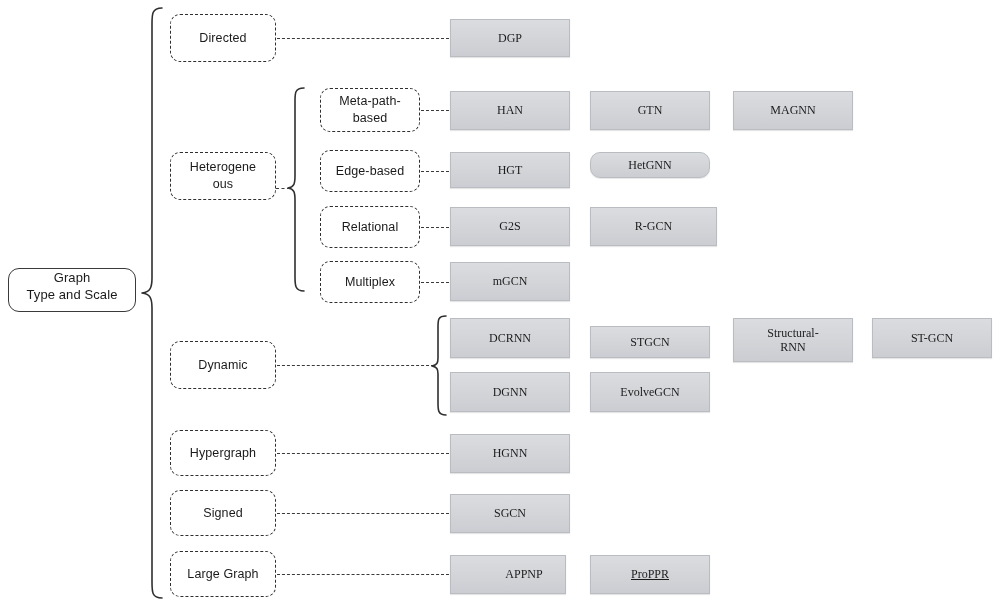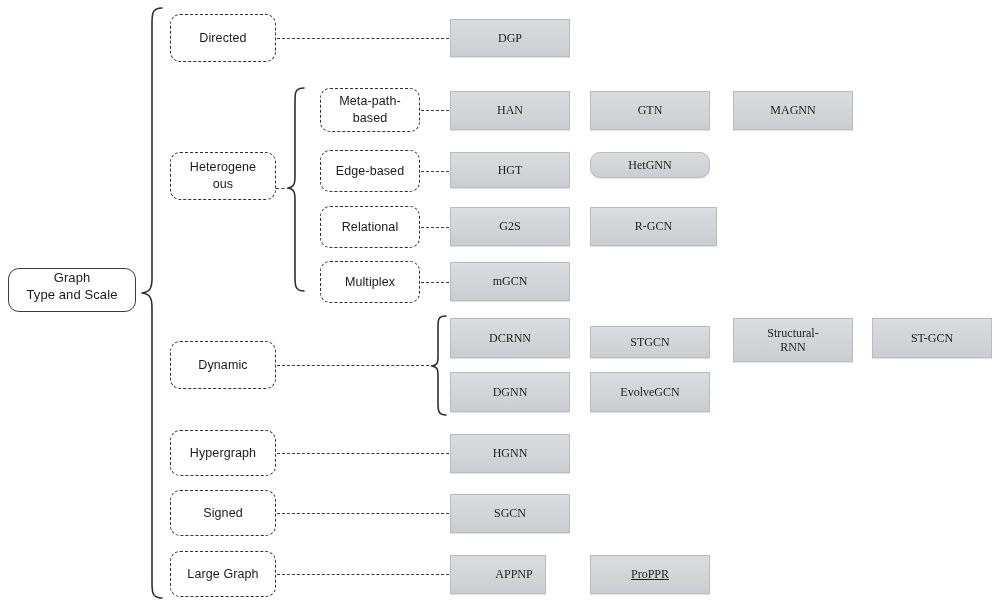--- a/index.html
+++ b/index.html
@@ -242,20 +242,20 @@
   </div>
   <div class="connector" style="left:277px; top:513px; width:172px;"></div>
   <div class="model-node" style="left:450px; top:494px; width:120px; height:39px;">
     <span>SGCN</span>
   </div>
 
   <div class="cat-node" style="left:170px; top:551px; width:106px; height:46px;">
     <span>Large Graph</span>
   </div>
   <div class="connector" style="left:277px; top:574px; width:172px;"></div>
-  <div class="model-node" style="left:450px; top:555px; width:96px; height:39px;padding-left:32px;">
+  <div class="model-node" style="left:450px; top:555px; width:116px; height:39px;padding-left:32px;">
     <span>APPNP</span>
   </div>
   <div class="model-node" style="left:590px; top:555px; width:120px; height:39px;text-decoration:underline;">
     <span>ProPPR</span>
   </div>
 
 </div>
 
 </body></html>

